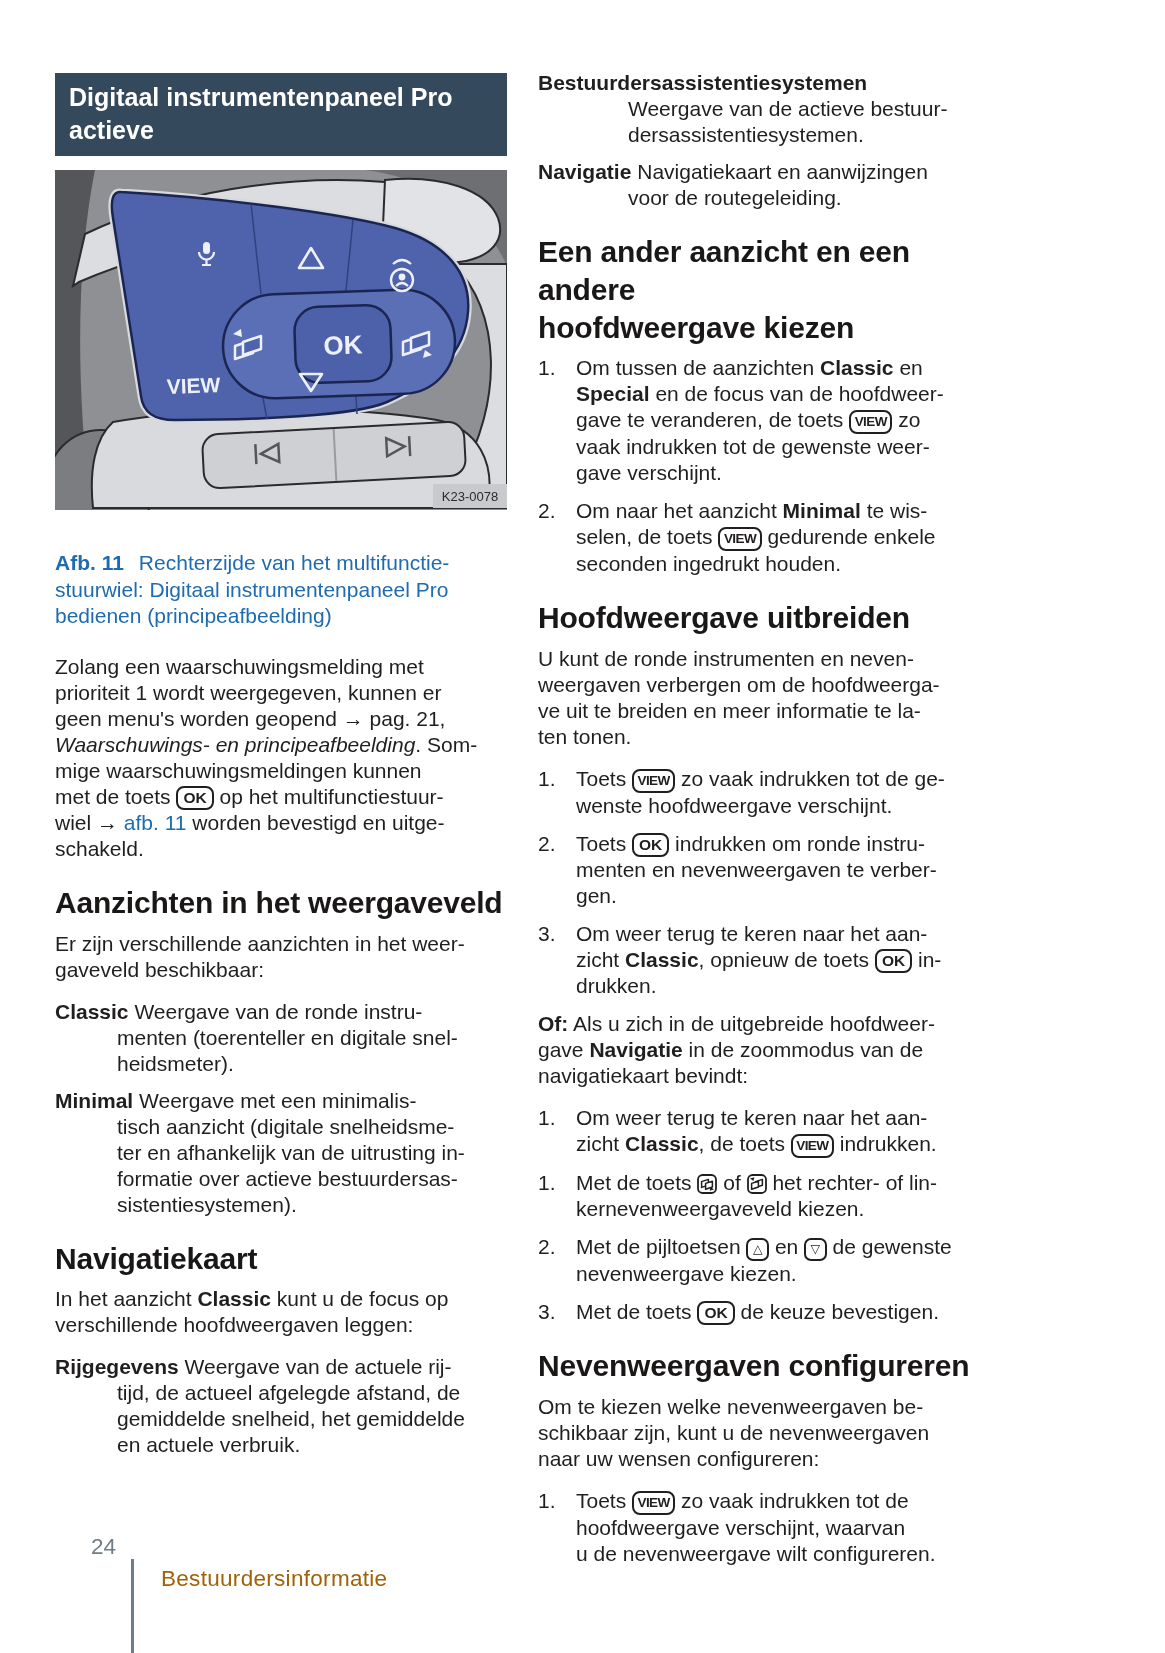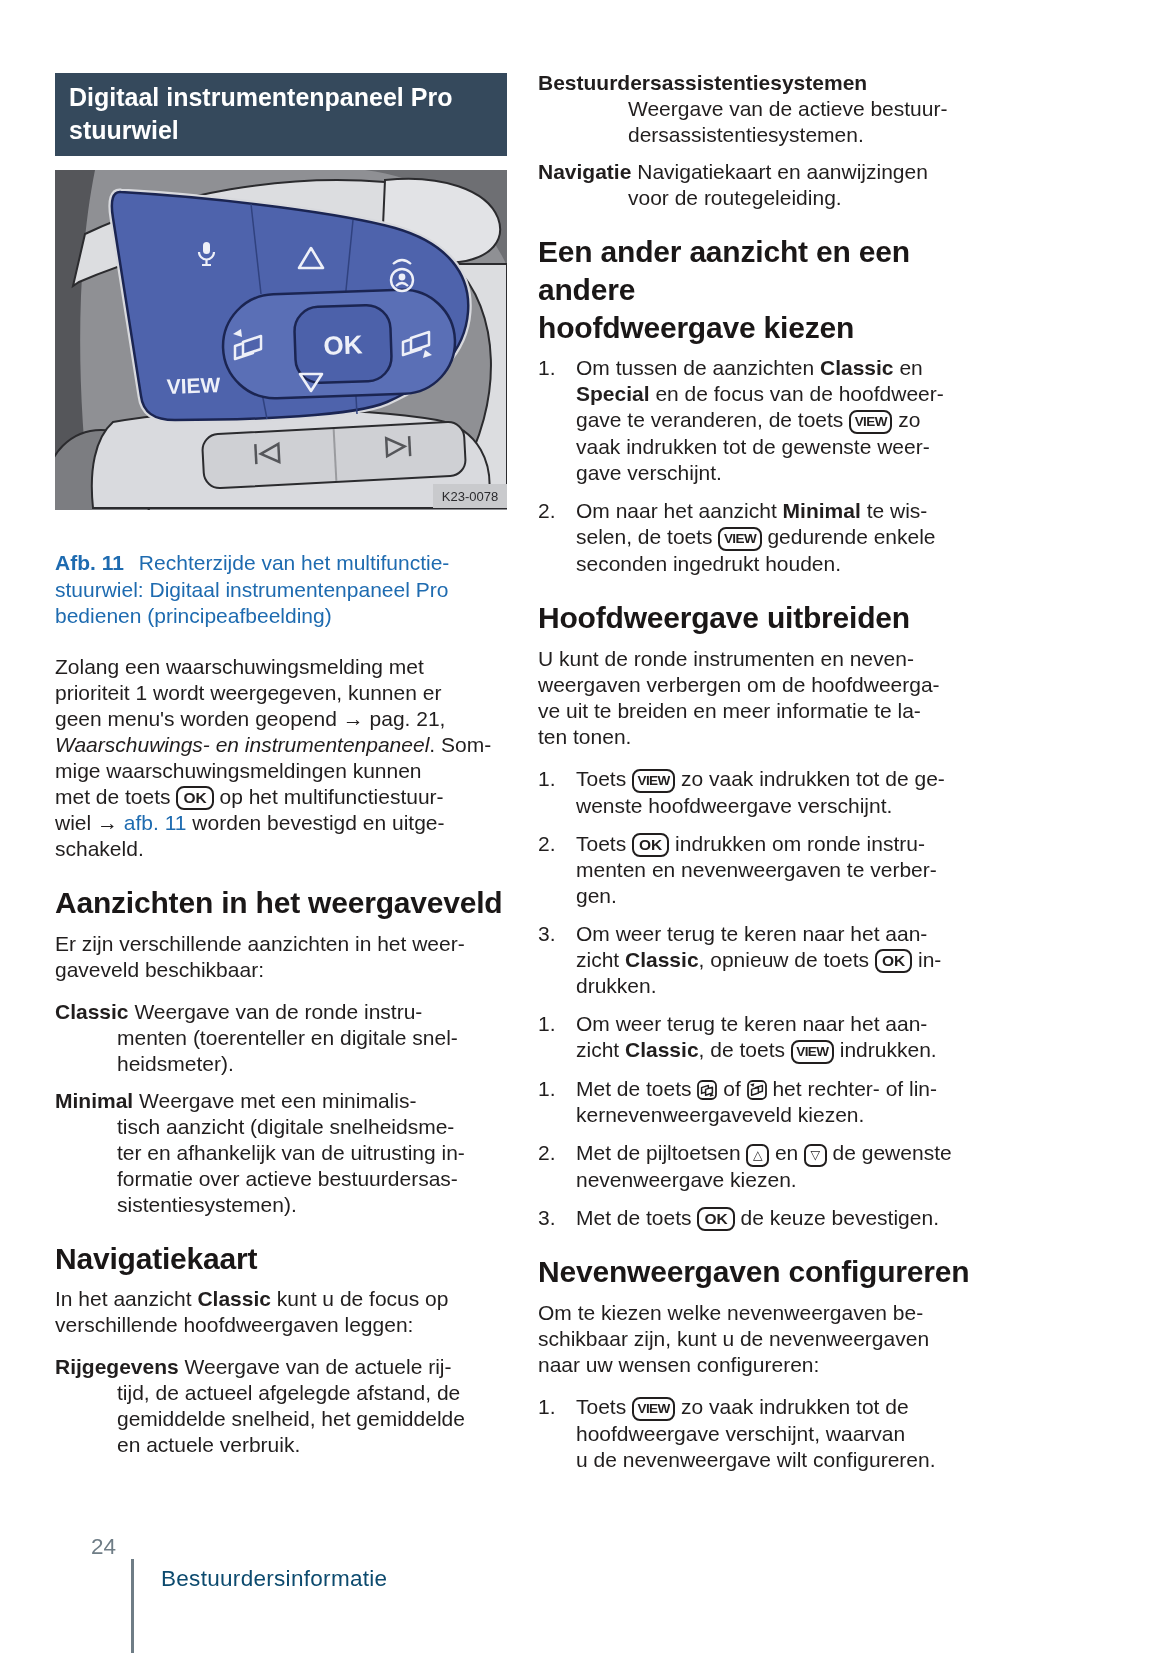--- a/index.html
+++ b/index.html
@@ -51,30 +51,30 @@
   .footer-pagenum{
     position:absolute;left:70px;top:1534px;width:46px;
     text-align:right;font-size:22.5px;color:#6f7d86;
   }
   .footer-divider{
     position:absolute;left:131px;top:1559px;width:3px;height:94px;
     background:#6f7d86;
   }
   .footer-section{
     position:absolute;left:161px;top:1566px;
-    font-size:22.5px;color:#0c4a6e;letter-spacing:0.3px;
+    font-size:22.5px;color:#a16207;letter-spacing:0.3px;
   }
 </style>
 </head>
 <body>
 
 <div class="col col-left">
 
   <h2 class="doc-title pre">Digitaal instrumentenpaneel Pro
-stuurwiel</h2>
+actieve</h2>
 
   <div class="figure">
     <svg width="452" height="340" viewBox="0 0 452 340">
 
       <rect x="0" y="0" width="452" height="340" fill="#8f9094"></rect>
       <path d="M0,0 L40,0 C22,90 20,210 36,340 L0,340 Z" fill="#55565a"></path>
       <path d="M310,0 L452,0 L452,96 C424,34 368,8 310,0 Z" fill="#6e6f73"></path>
 
       <path d="M30,64 C118,22 230,4 330,12 L334,58 C226,52 112,74 24,112 L18,116 Z" fill="#dcdde0" stroke="#2b2b2e" stroke-width="2"></path>
       <path d="M330,10 C386,4 432,20 443,48 C451,70 436,88 404,92 C362,97 334,84 328,56 Z" fill="#e2e3e6" stroke="#2b2b2e" stroke-width="2"></path>
@@ -142,21 +142,21 @@
 
   <div class="caption pre">
     <span class="figlabel">Afb. 11</span><span>Rechterzijde van het multifunctie-
 stuurwiel: Digitaal instrumentenpaneel Pro
 bedienen (principeafbeelding)</span>
   </div>
 
   <p class="body pre">Zolang een waarschuwingsmelding met
 prioriteit 1 wordt weergegeven, kunnen er
 geen menu's worden geopend → pag. 21,
-<span class="i">Waarschuwings- en instrumentenpaneel</span>. Som-
+<span class="i">Waarschuwings- en principeafbeelding</span>. Som-
 mige waarschuwingsmeldingen kunnen
 met de toets <span class="key key--word">OK</span> op het multifunctiestuur-
 wiel → <span class="link">afb. 11</span> worden bevestigd en uitge-
 schakeld.</p>
 
   <h3>Aanzichten in het weergaveveld</h3>
   <p class="body pre">Er zijn verschillende aanzichten in het weer-
 gaveveld beschikbaar:</p>
   <div class="def hl pre"><span class="b-wrap b">Classic</span>  Weergave van de ronde instru-
 menten (toerenteller en digitale snel-
@@ -217,20 +217,23 @@
     <div class="obody pre">Toets <span class="key key--word">OK</span> indrukken om ronde instru-
 menten en nevenweergaven te verber-
 gen.</div>
   </div>
   <div class="oli">
     <span class="num">3.</span>
     <div class="obody pre">Om weer terug te keren naar het aan-
 zicht <span class="b-wrap b">Classic</span>, opnieuw de toets <span class="key key--word">OK</span> in-
 drukken.</div>
   </div>
+  <p class="body pre"><span class="b-wrap b">Of:</span> Als u zich in de uitgebreide hoofdweer-
+gave <span class="b-wrap b">Navigatie</span> in de zoommodus van de
+navigatiekaart bevindt:</p>
   <div class="oli">
     <span class="num">1.</span>
     <div class="obody pre">Om weer terug te keren naar het aan-
 zicht <span class="b-wrap b">Classic</span>, de toets <span class="key key--view">VIEW</span> indrukken.</div>
   </div>
 
   <div class="oli">
     <span class="num">1.</span>
     <div class="obody pre">Met de toets <span class="ickey"><svg width="20" height="20" viewBox="0 0 20 20">
             <rect x="1" y="1" width="18" height="18" rx="4.5" fill="none" stroke="#211e1e" stroke-width="1.8"></rect>

